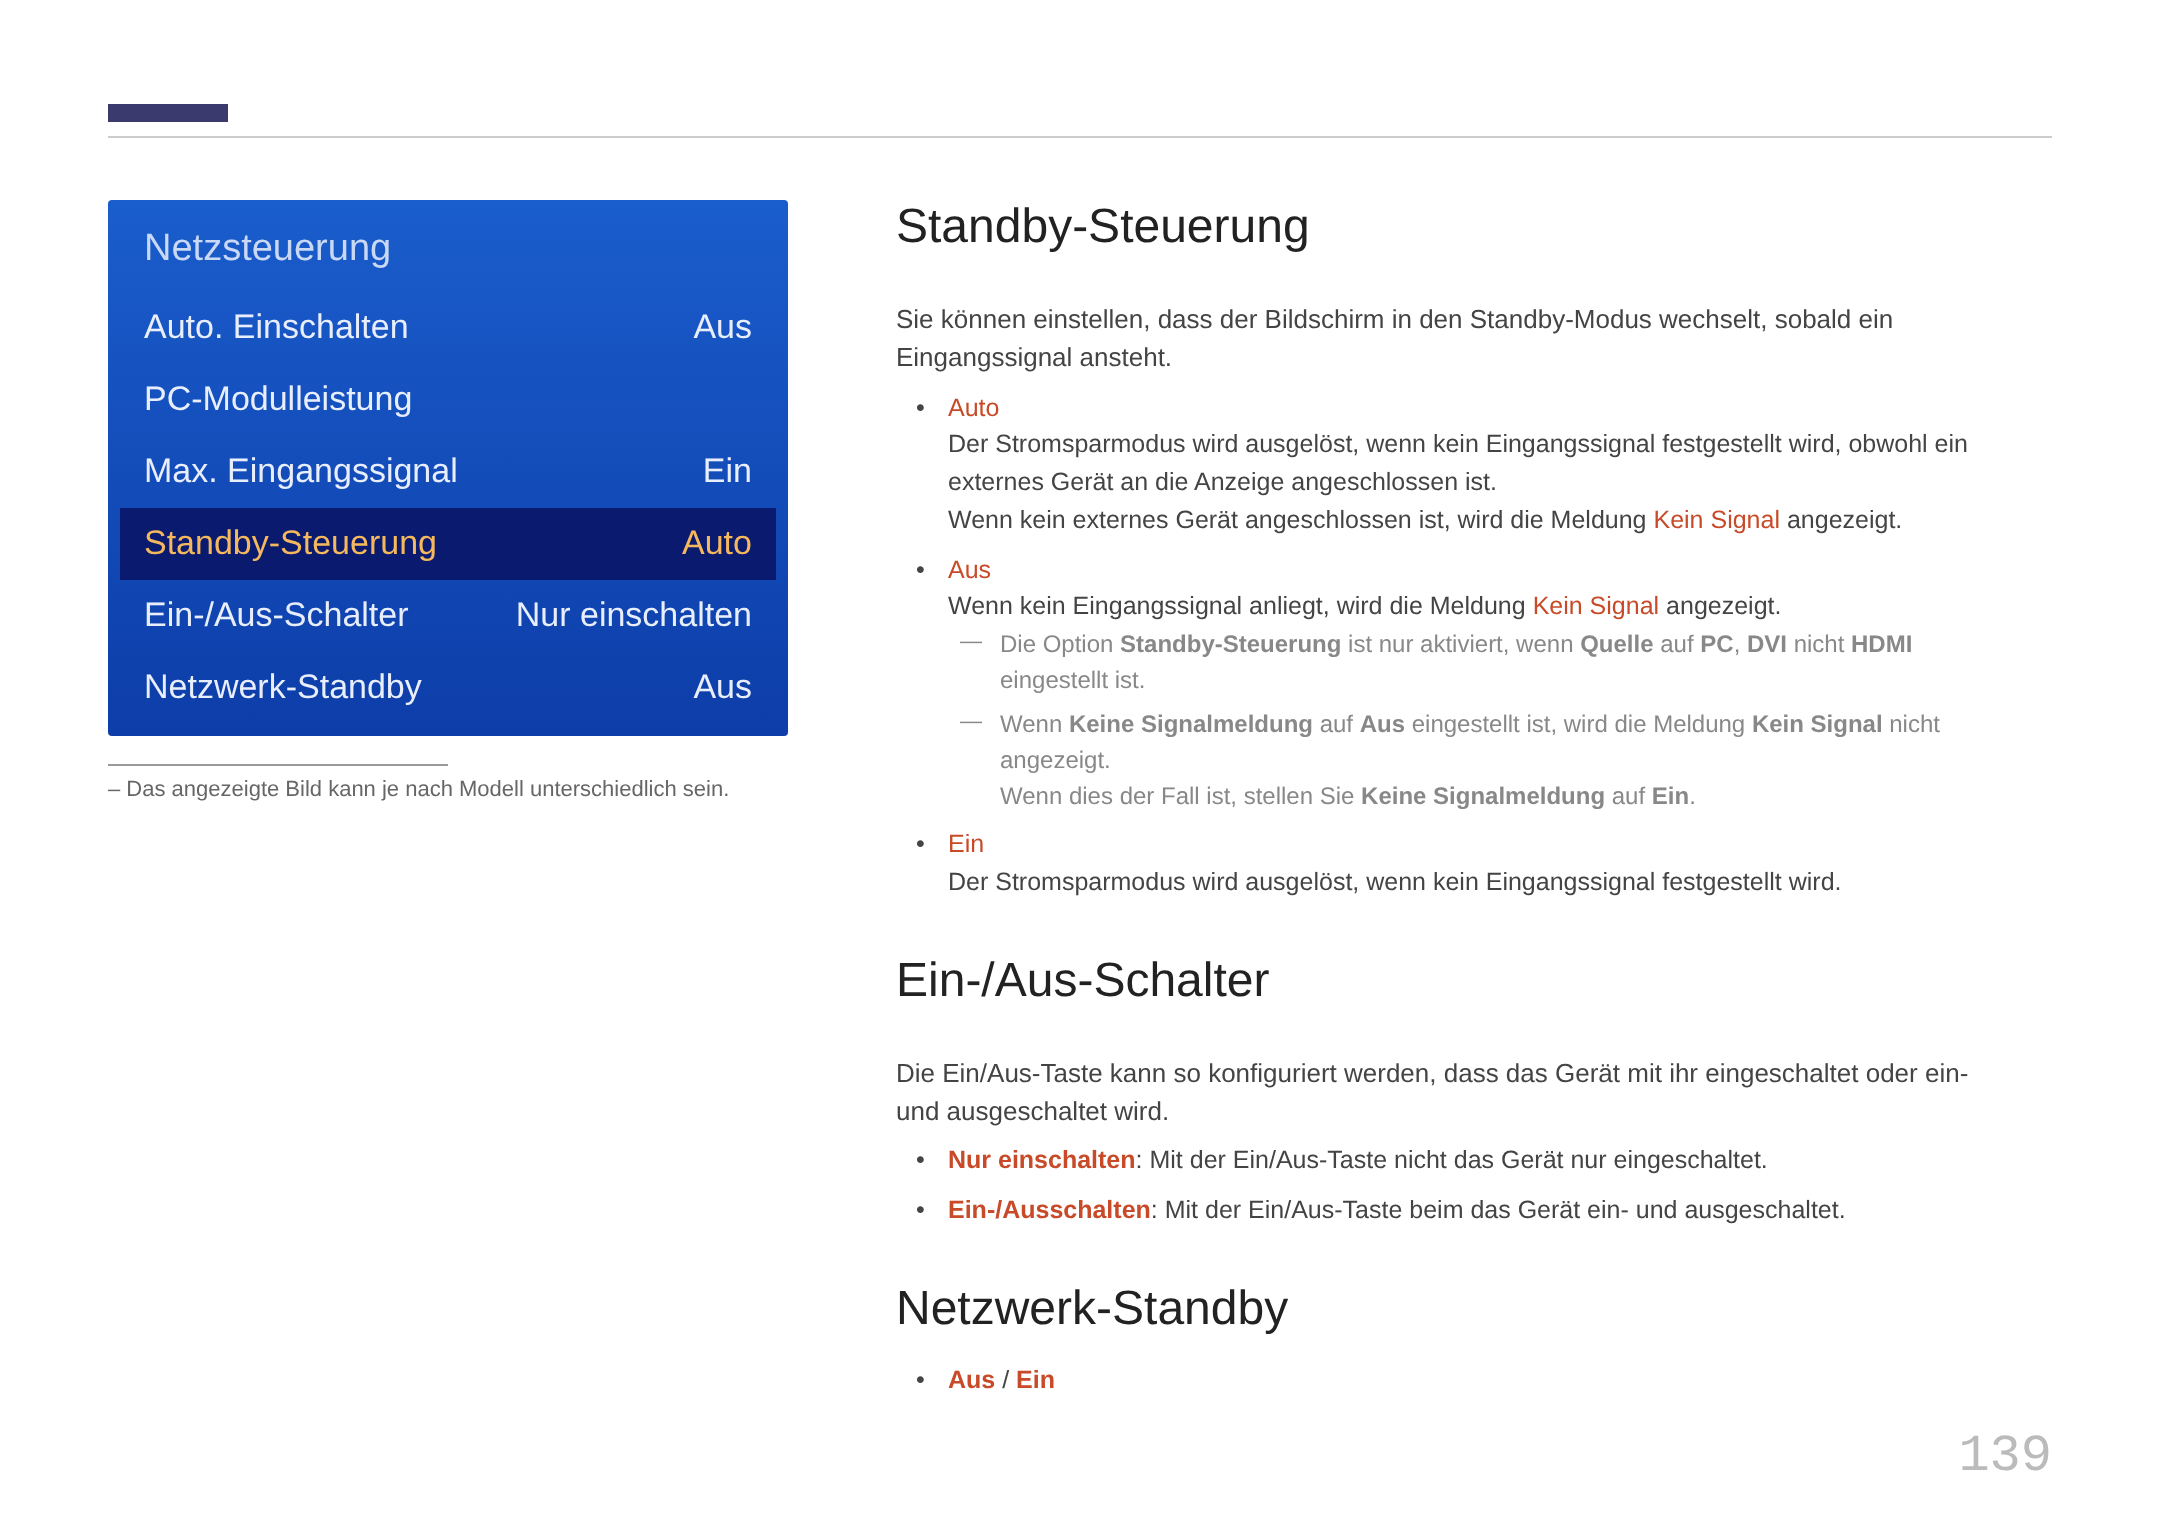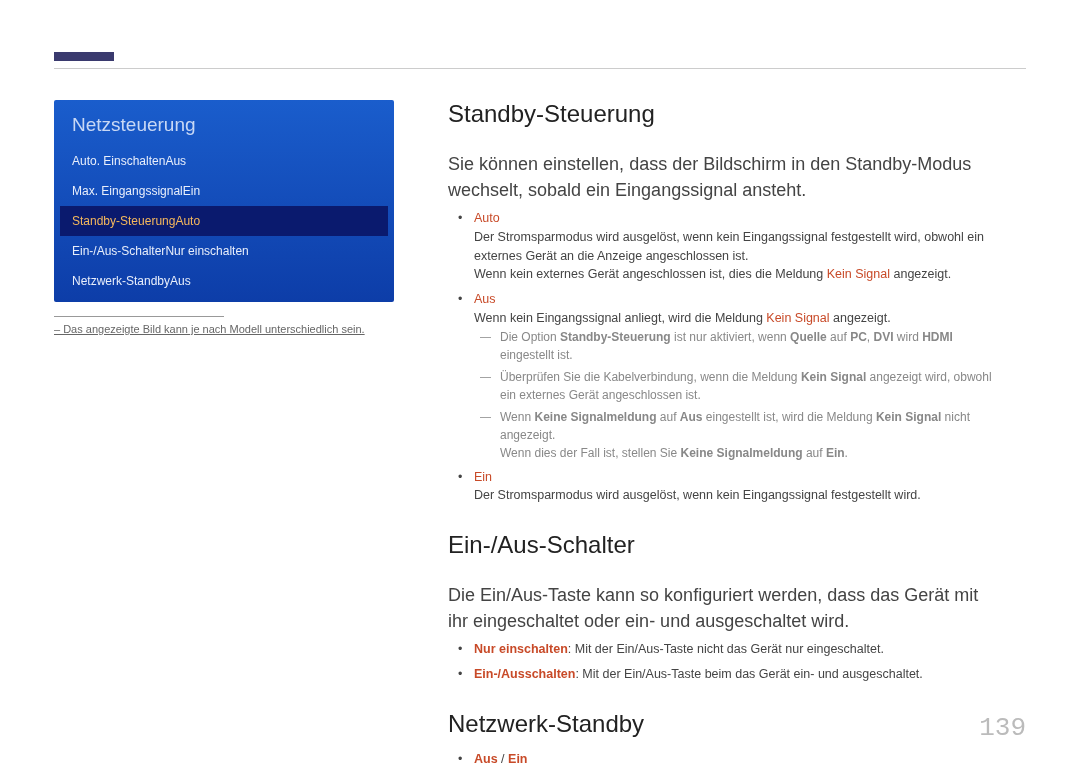--- a/index.html
+++ b/index.html
@@ -43,45 +43,45 @@
     padding-bottom: 6px;
   }
   .menu-title {
     font-size: 19px;
     color: #c8d8f5;
     padding: 14px 18px 10px 18px;
     font-weight: 400;
   }
   .menu-item {
     display: flex;
-    justify-content: flex-start;
+    justify-content: space-between;
     padding: 8px 18px;
-    font-size: 12px;
+    font-size: 17px;
     color: #e8eefb;
   }
   .menu-item.selected {
     background: #0a1a6e;
     color: #f6b85c;
     margin: 0 6px;
     padding: 8px 12px;
   }
   .menu-item .label {}
   .menu-item .value {}
   .footnote-line { height:1px; background:#999; width:170px; margin: 14px 0 6px 0; }
-  .footnote { font-size: 11px; color: #666; text-decoration: underline; }
+  .footnote { font-size: 11px; color: #666; }
 
   h2.section-title {
     font-size: 24px;
     font-weight: 400;
     color: #222;
     margin-bottom: 12px;
     margin-top: 0;
   }
   h2.section-title.mt { margin-top: 26px; }
-  .body-text { font-size: 18px; color: #444; line-height: 1.45; margin-bottom: 6px; margin-top: 23px; }
+  .body-text { font-size: 13px; color: #444; line-height: 1.45; margin-bottom: 6px; margin-top: 23px; }
   .bullet-list { list-style: none; padding-left: 26px; }
   .bullet-list > li { position: relative; font-size: 12.5px; color: #444; line-height: 1.5; margin-bottom: 6px; }
   .bullet-list > li::before { content: "•"; position: absolute; left: -16px; top: 0; color: #444; }
   .bullet-head { color: #c84a28; font-weight: 500; }
   .sub-note { list-style: none; padding-left: 26px; }
   .sub-note > li { position: relative; font-size: 12px; color: #888; line-height: 1.5; margin-bottom: 4px; }
   .sub-note > li::before { content: "—"; position: absolute; left: -20px; top: 0; color: #888; font-size: 11px; }
   .hl { color: #c84a28; }
   .hlb { color: #c84a28; font-weight: 600; }
   .gb { font-weight:600; color:#888;}
@@ -105,20 +105,24 @@
 <div class="page">
   <div class="left-col">
     <div class="menu-box">
       <div class="menu-title">Netzsteuerung</div>
       <div id="menu-items">
           <div class="menu-item">
             <span class="label">Auto. Einschalten</span>
             <span class="value">Aus</span>
           </div>
           <div class="menu-item">
+            <span class="label">PC-Modulleistung</span>
+            <span class="value"></span>
+          </div>
+          <div class="menu-item">
             <span class="label">Max. Eingangssignal</span>
             <span class="value">Ein</span>
           </div>
           <div class="menu-item selected">
             <span class="label">Standby-Steuerung</span>
             <span class="value">Auto</span>
           </div>
           <div class="menu-item">
             <span class="label">Ein-/Aus-Schalter</span>
             <span class="value">Nur einschalten</span>
@@ -135,31 +139,28 @@
 
   <div class="right-col">
 
     <h2 class="section-title">Standby-Steuerung</h2>
     <p class="body-text">Sie können einstellen, dass der Bildschirm in den Standby-Modus wechselt, sobald ein Eingangssignal ansteht.</p>
 
     <ul class="bullet-list">
       <li>
         <span class="bullet-head">Auto</span><br>
         <span>Der Stromsparmodus wird ausgelöst, wenn kein Eingangssignal festgestellt wird, obwohl ein externes Gerät an die Anzeige angeschlossen ist.</span><br>
-        <span>Wenn kein externes Gerät angeschlossen ist, dies die Meldung </span><span class="hl">Kein Signal</span><span> angezeigt.</span>
+        <span>Wenn kein externes Gerät angeschlossen ist, wird die Meldung </span><span class="hl">Kein Signal</span><span> angezeigt.</span>
       </li>
       <li>
         <span class="bullet-head">Aus</span><br>
         <span>Wenn kein Eingangssignal anliegt, wird die Meldung </span><span class="hl">Kein Signal</span><span> angezeigt.</span>
         <ul class="sub-note">
           <li>
-            <span>Die Option </span><span class="gb">Standby-Steuerung</span><span> ist nur aktiviert, wenn </span><span class="gb">Quelle</span><span> auf </span><span class="gb">PC</span><span>, </span><span class="gb">DVI</span><span> wird </span><span class="gb">HDMI</span><span> eingestellt ist.</span>
-          </li>
-          <li>
-            <span>Überprüfen Sie die Kabelverbindung, wenn die Meldung </span><span class="gb">Kein Signal</span><span> angezeigt wird, obwohl ein externes Gerät angeschlossen ist.</span>
+            <span>Die Option </span><span class="gb">Standby-Steuerung</span><span> ist nur aktiviert, wenn </span><span class="gb">Quelle</span><span> auf </span><span class="gb">PC</span><span>, </span><span class="gb">DVI</span><span> nicht </span><span class="gb">HDMI</span><span> eingestellt ist.</span>
           </li>
           <li>
             <span>Wenn </span><span class="gb">Keine Signalmeldung</span><span> auf </span><span class="gb">Aus</span><span> eingestellt ist, wird die Meldung </span><span class="gb">Kein Signal</span><span> nicht angezeigt.</span><br>
             <span>Wenn dies der Fall ist, stellen Sie </span><span class="gb">Keine Signalmeldung</span><span> auf </span><span class="gb">Ein</span><span>.</span>
           </li>
         </ul>
       </li>
       <li>
         <span class="bullet-head">Ein</span><br>
         <span>Der Stromsparmodus wird ausgelöst, wenn kein Eingangssignal festgestellt wird.</span>

